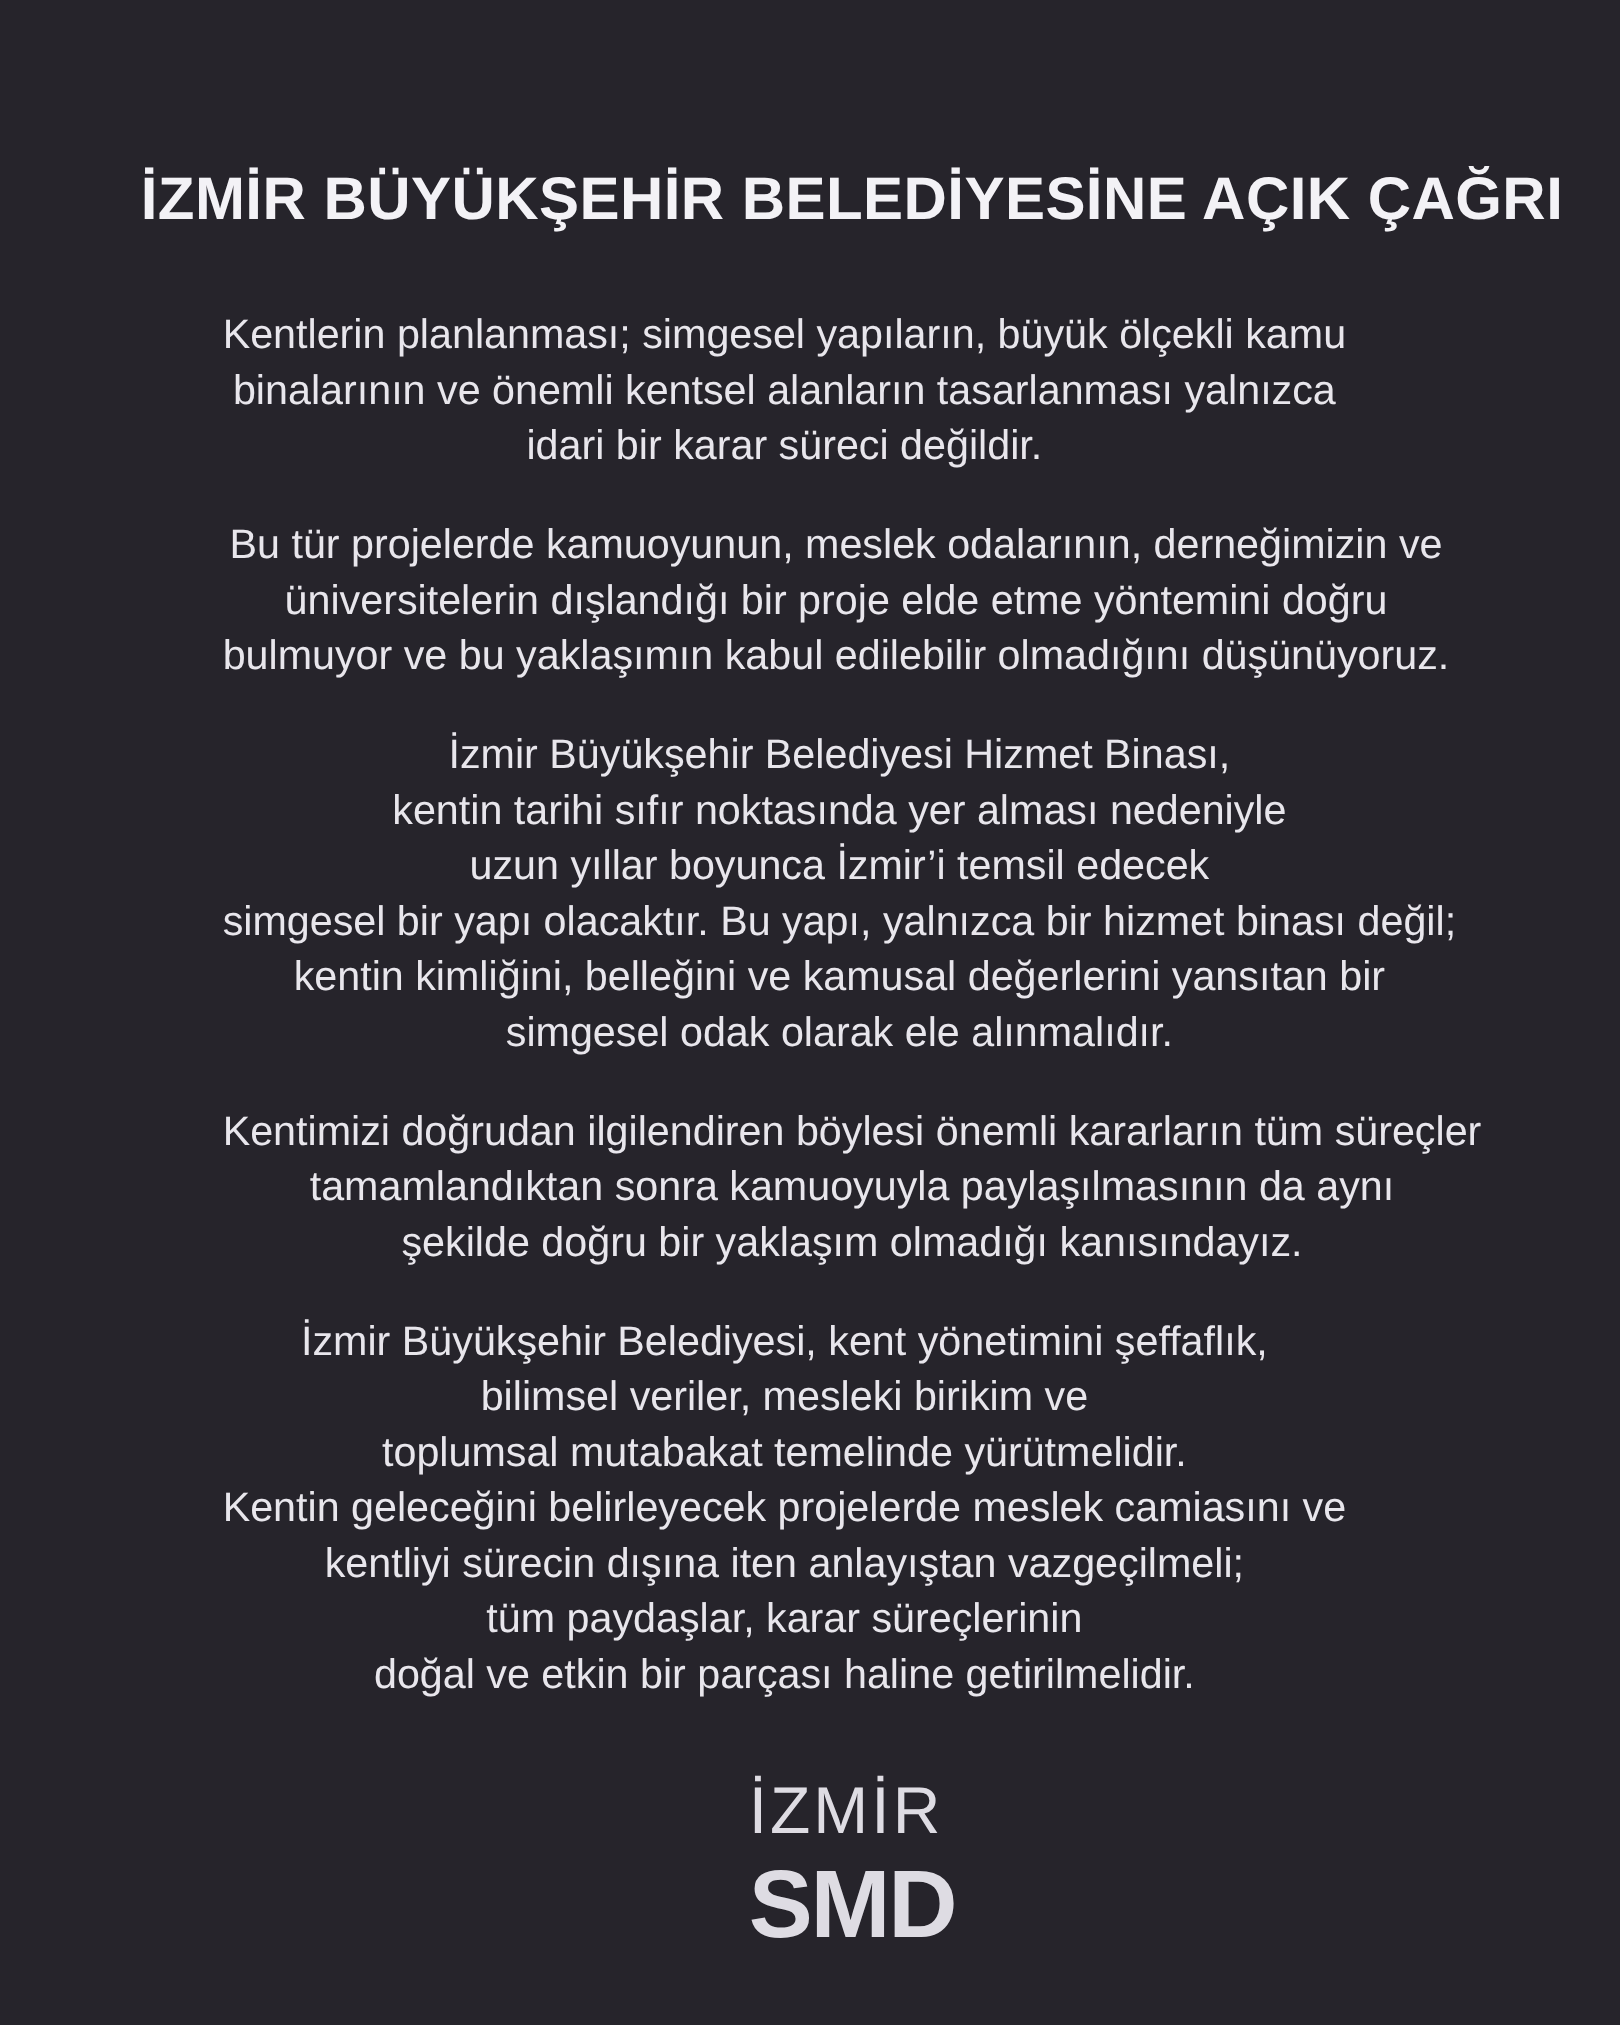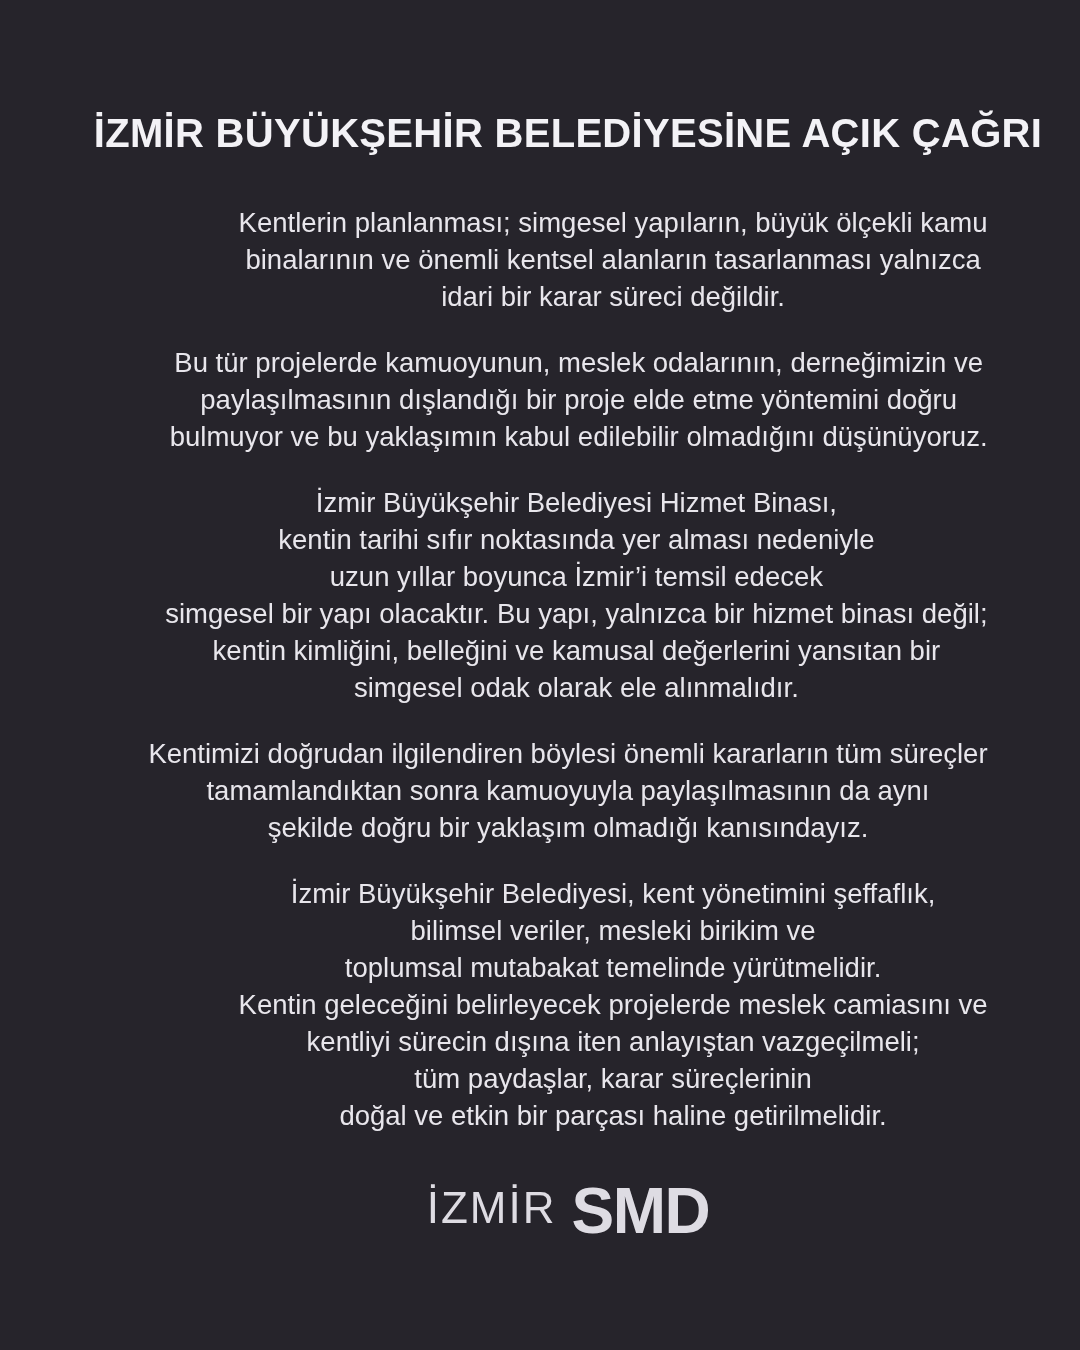--- a/index.html
+++ b/index.html
@@ -26,39 +26,40 @@
     letter-spacing: 0.3px;
     color: #f3f2f6;
     text-align: center;
     line-height: 46px;
     margin: 0 40px 48px 40px;
     white-space: nowrap;
   }
   .body-text {
     display: flex;
     flex-direction: column;
-    align-items: flex-end;
+    align-items: flex-start;
   }
   .body-text p {
     font-size: 27.5px;
     line-height: 37px;
     font-weight: 400;
     color: #e8e6ec;
     text-align: center;
     white-space: pre-line;
     margin: 0 0 29px 0;
     max-width: 1000px;
   }
   .logo {
     display: flex;
     align-items: flex-start;
-    gap: 15px;
+    gap: 5px;
     margin-top: 16px;
     color: #dedce3;
     user-select: none;
+    flex-direction: column;
   }
   .logo-izmir {
     font-size: 44px;
     font-weight: 400;
     letter-spacing: 2px;
     line-height: 1.1;
     margin-top: 5px;
   }
   .logo-smd {
     font-size: 64px;
@@ -73,21 +74,21 @@
 
 <main class="poster">
 
   <h1 class="title">İZMİR BÜYÜKŞEHİR BELEDİYESİNE AÇIK ÇAĞRI</h1>
 
   <section class="body-text">
     <p>Kentlerin planlanması; simgesel yapıların, büyük ölçekli kamu
 binalarının ve önemli kentsel alanların tasarlanması yalnızca
 idari bir karar süreci değildir.</p>
     <p>Bu tür projelerde kamuoyunun, meslek odalarının, derneğimizin ve
-paylaşılmasının dışlandığı bir proje elde etme yöntemini doğru
+üniversitelerin dışlandığı bir proje elde etme yöntemini doğru
 bulmuyor ve bu yaklaşımın kabul edilebilir olmadığını düşünüyoruz.</p>
     <p>İzmir Büyükşehir Belediyesi Hizmet Binası,
 kentin tarihi sıfır noktasında yer alması nedeniyle
 uzun yıllar boyunca İzmir’i temsil edecek
 simgesel bir yapı olacaktır. Bu yapı, yalnızca bir hizmet binası değil;
 kentin kimliğini, belleğini ve kamusal değerlerini yansıtan bir
 simgesel odak olarak ele alınmalıdır.</p>
     <p>Kentimizi doğrudan ilgilendiren böylesi önemli kararların tüm süreçler
 tamamlandıktan sonra kamuoyuyla paylaşılmasının da aynı
 şekilde doğru bir yaklaşım olmadığı kanısındayız.</p>

